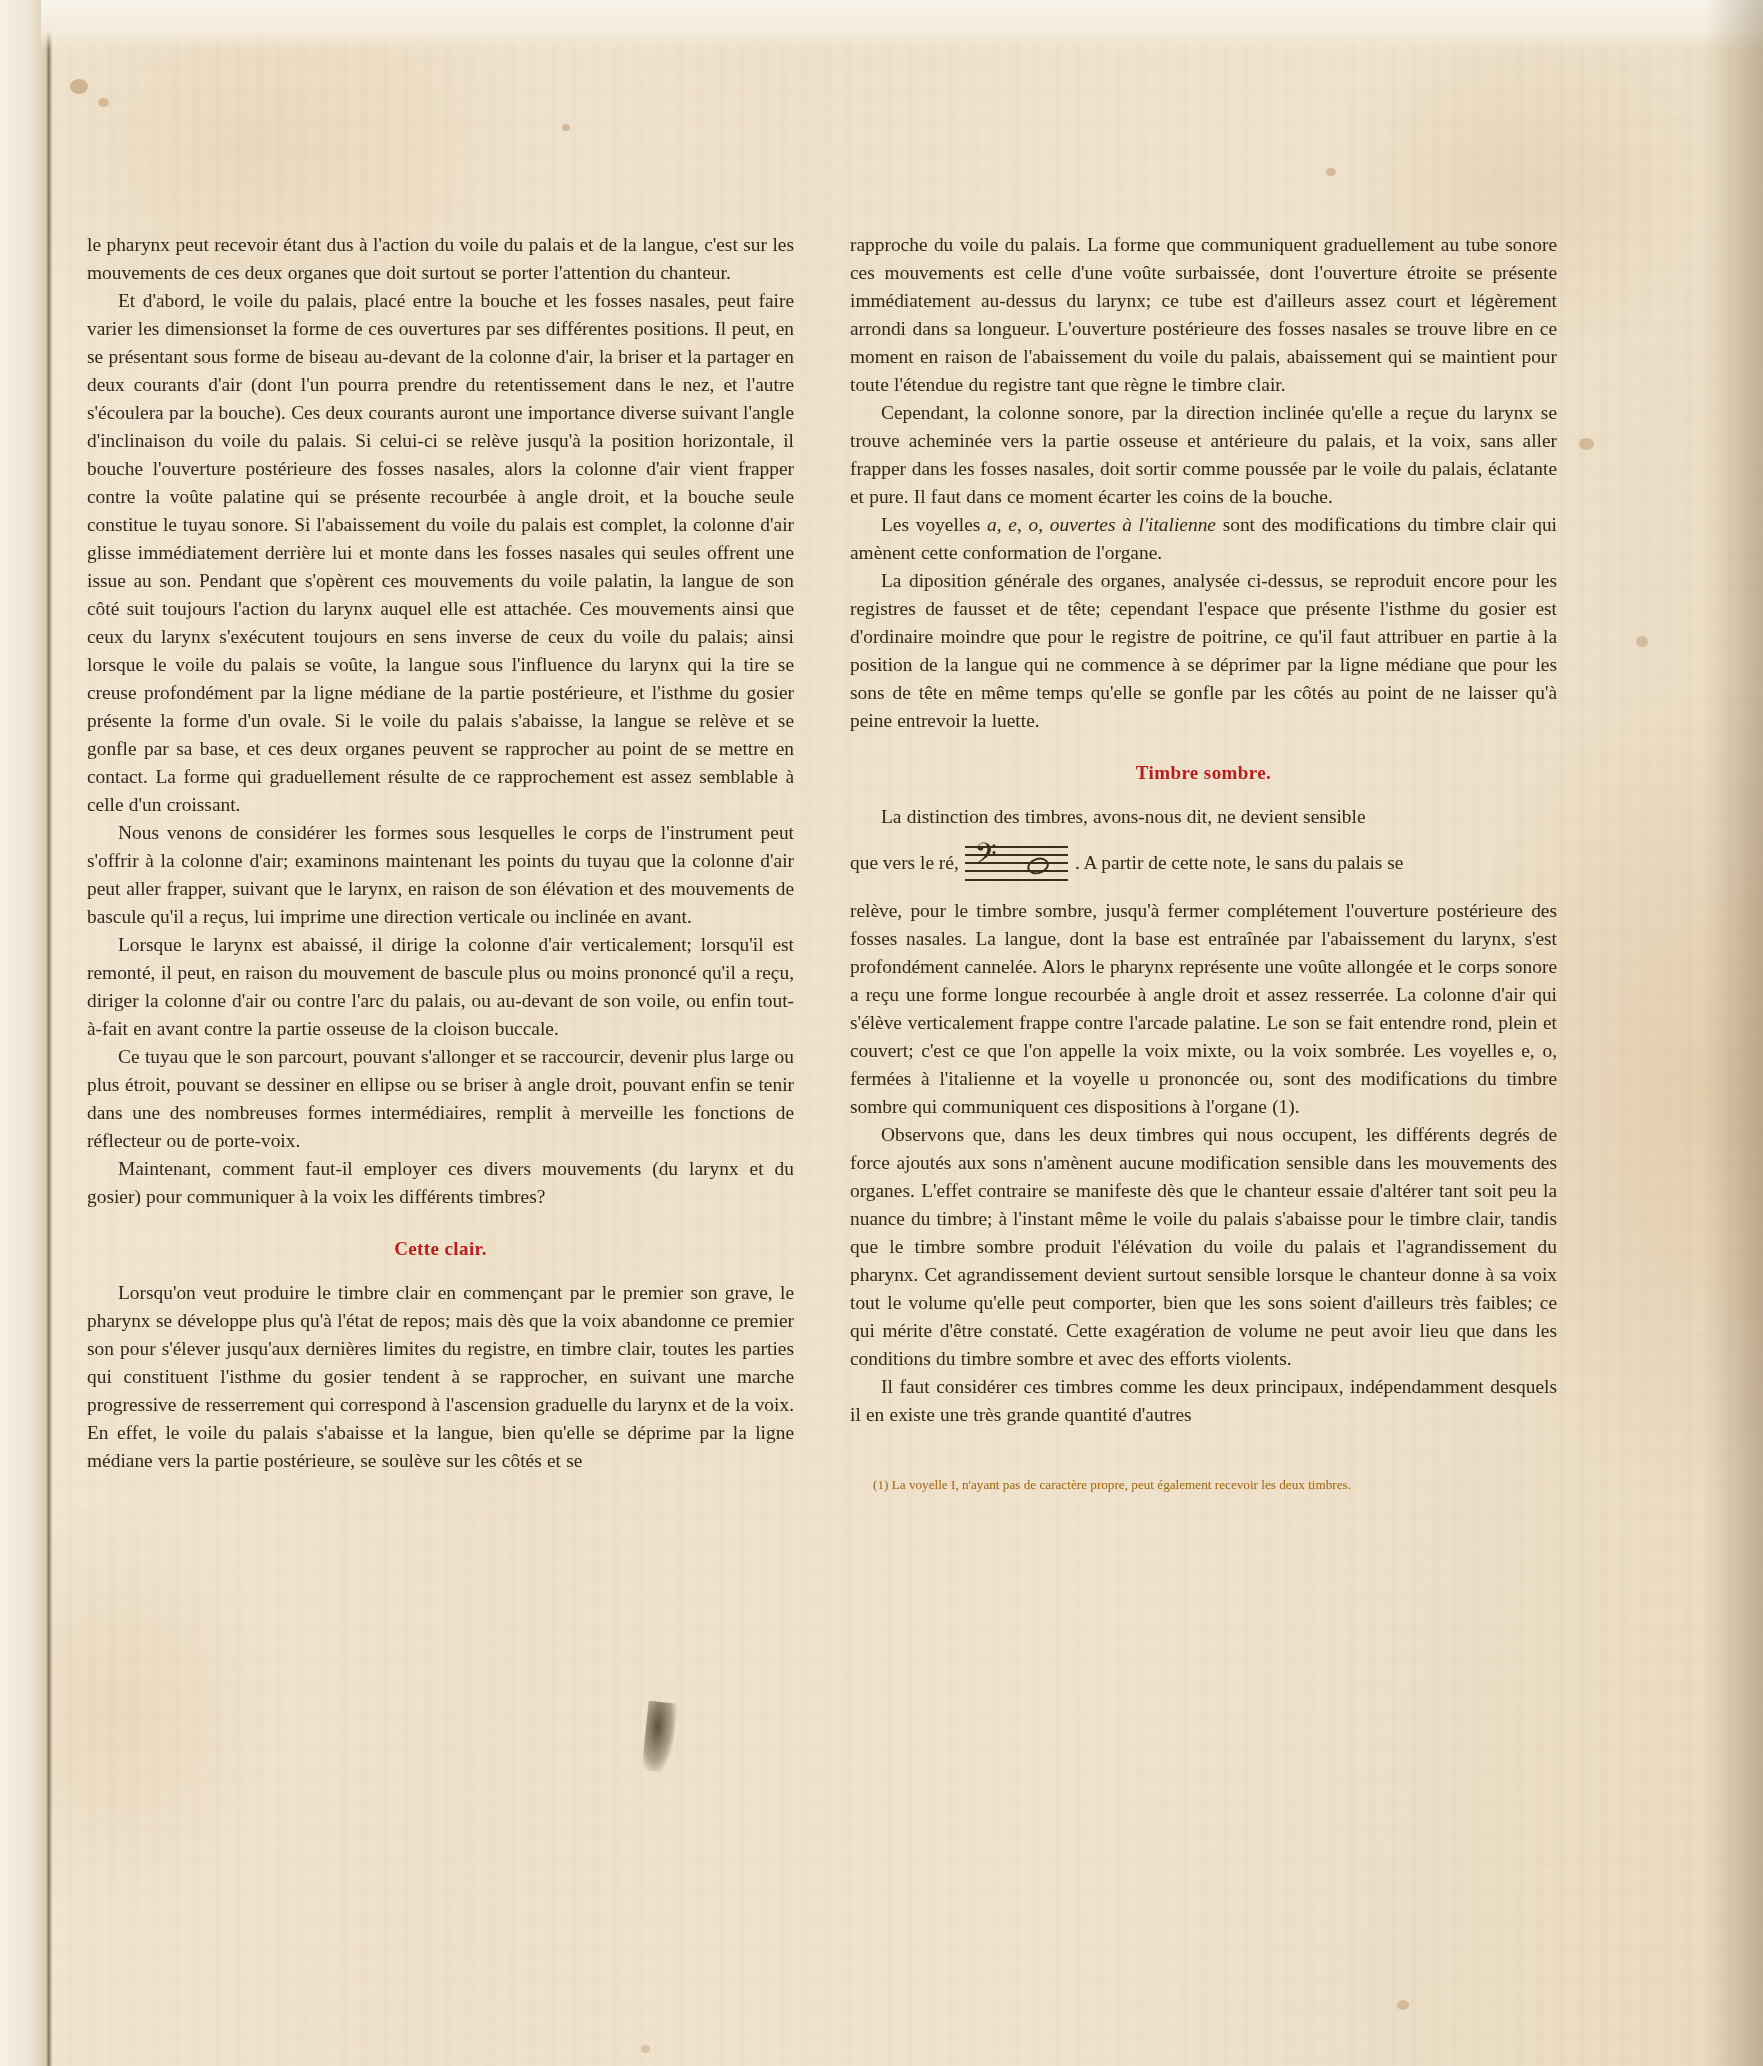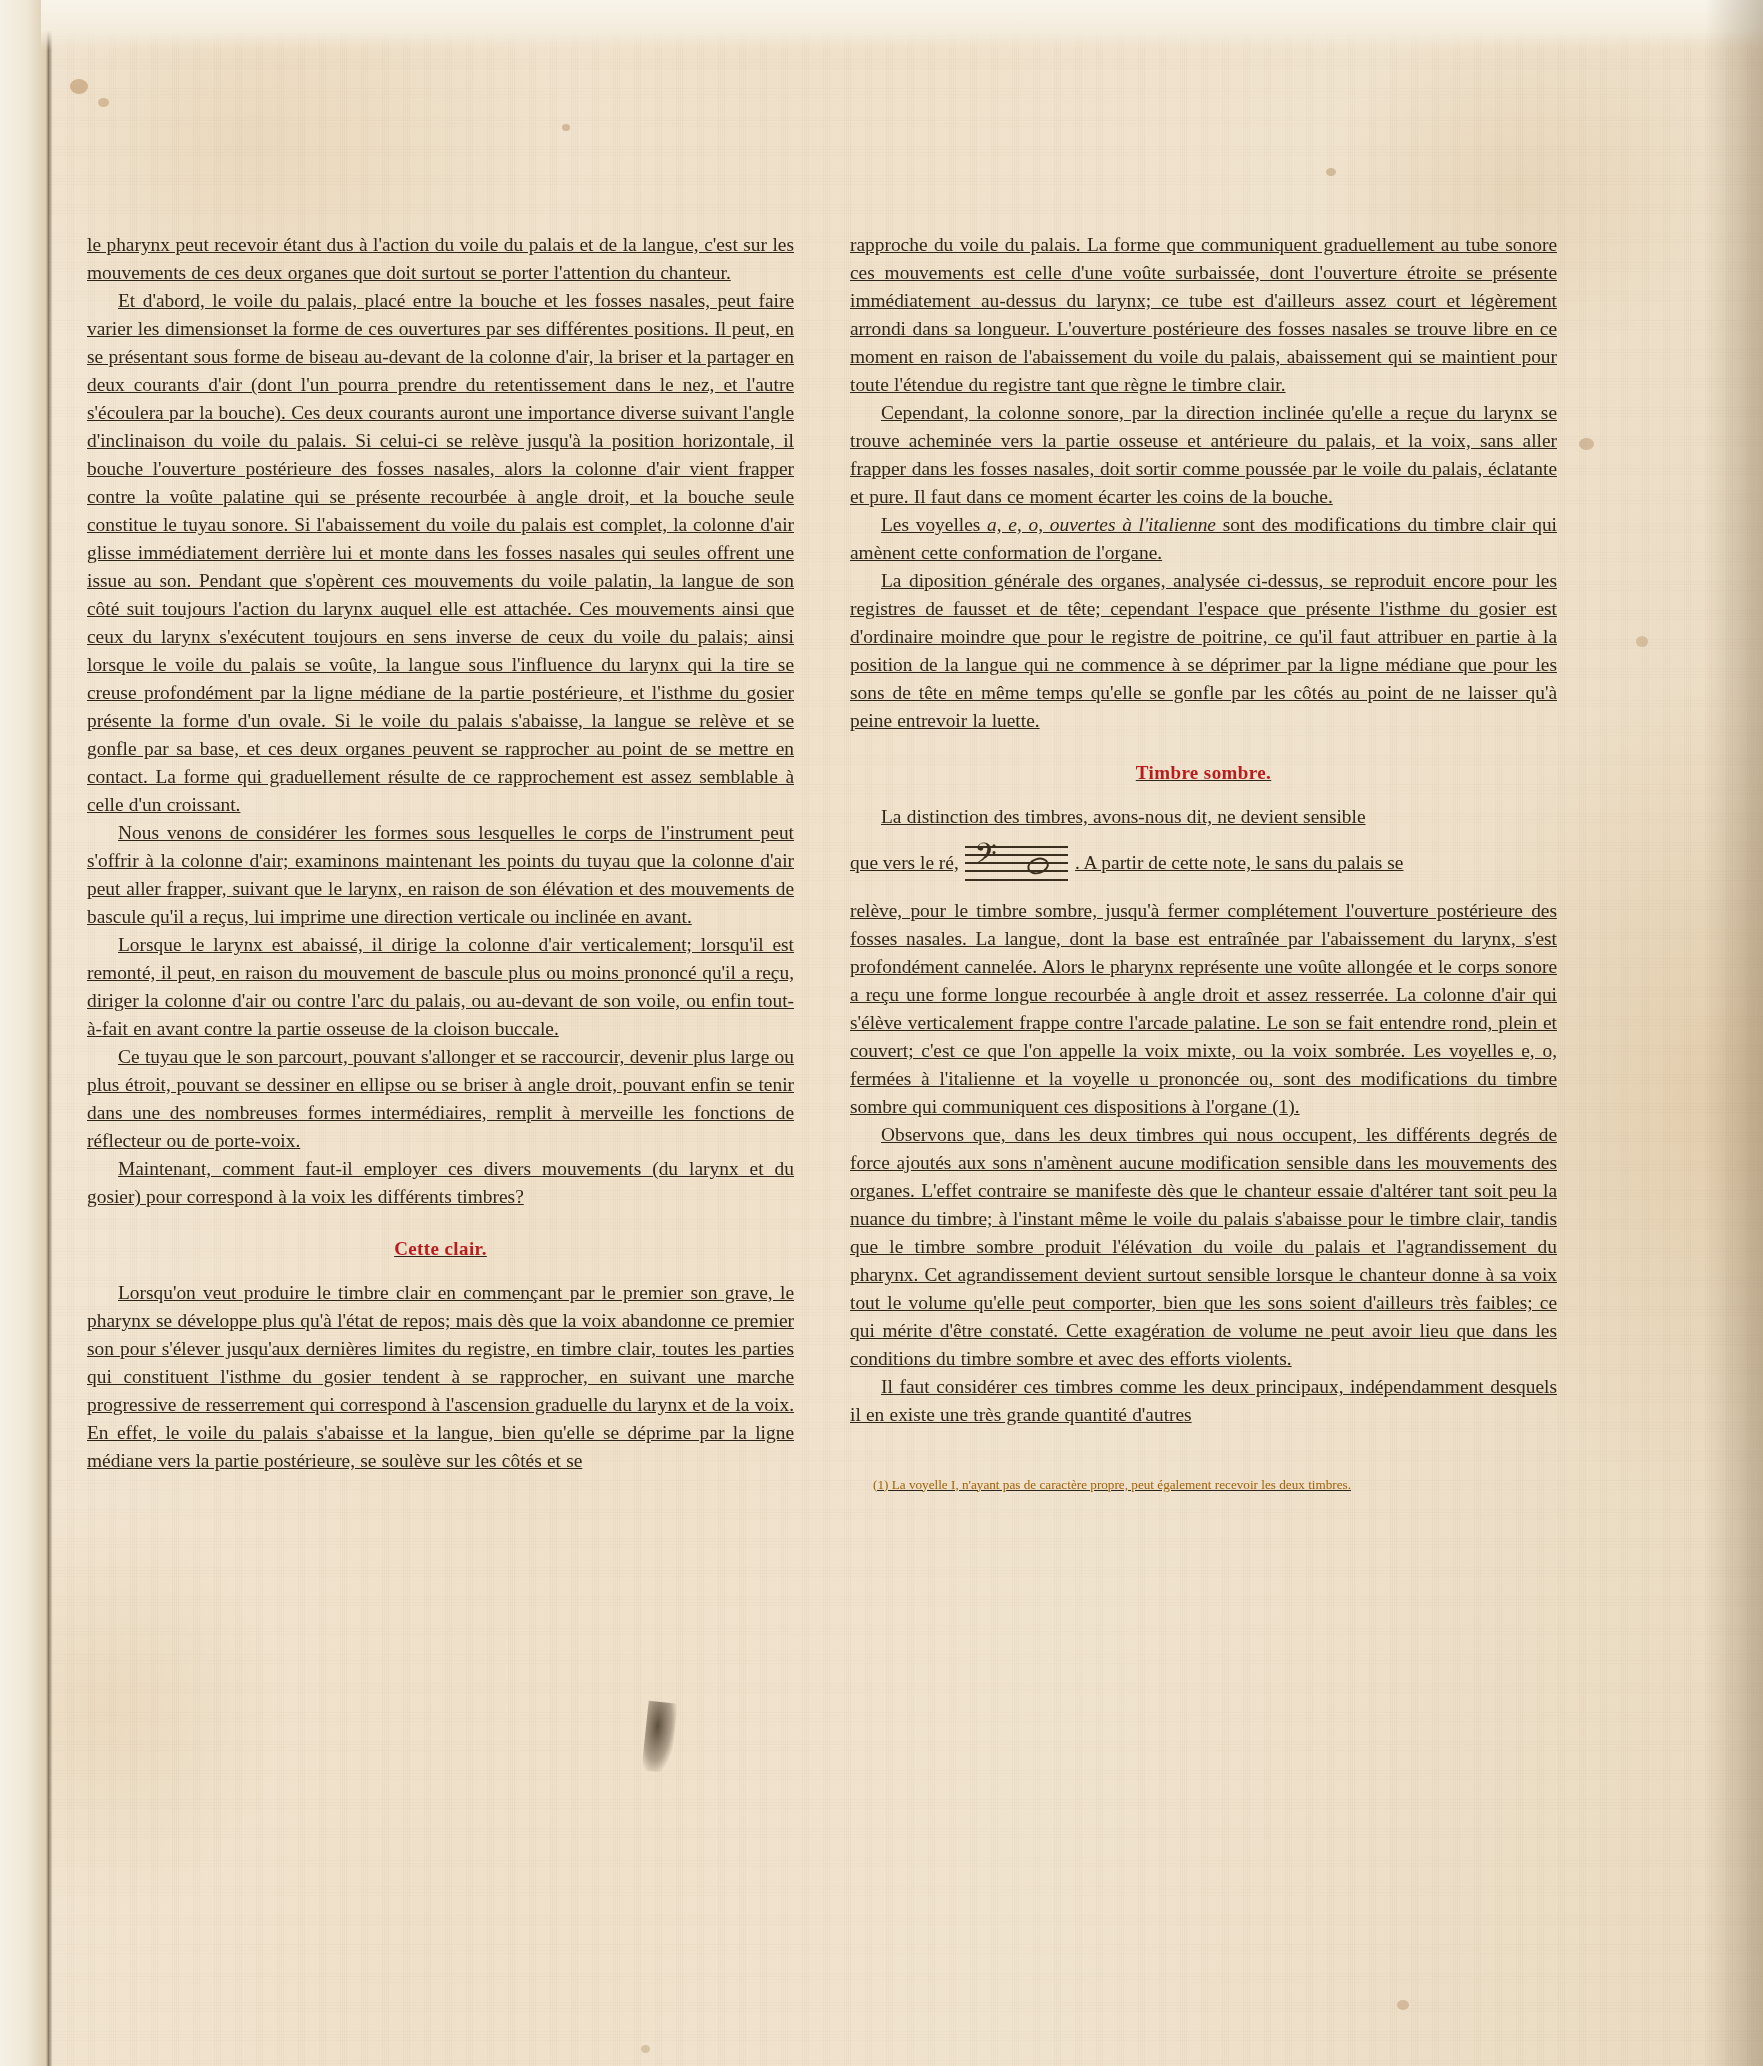--- a/index.html
+++ b/index.html
@@ -92,21 +92,20 @@
     font-size: 18px;
     font-weight: 700;
     letter-spacing: 0.8px;
     color: #3a2e1d;
   }
 
   .columns {
     position: relative;
     display: flex;
     gap: 56px;
-    text-decoration: underline;
   }
   .col {
     width: 707px;
   }
   p.bodytext {
     margin: 0;
     font-size: 19.4px;
     line-height: 28px;
     text-align: justify;
     text-indent: 31px;
@@ -223,21 +222,21 @@
 
     <div class="columns">
 
       <div class="col">
 
         <p class="bodytext noindent">le pharynx peut recevoir étant dus à l'action du voile du palais et de la langue, c'est sur les mouvements de ces deux organes que doit surtout se porter l'attention du chanteur.</p>
         <p class="bodytext">Et d'abord, le voile du palais, placé entre la bouche et les fosses nasales, peut faire varier les dimensionset la forme de ces ouvertures par ses différentes positions. Il peut, en se présentant sous forme de biseau au-devant de la colonne d'air, la briser et la partager en deux courants d'air (dont l'un pourra prendre du retentissement dans le nez, et l'autre s'écoulera par la bouche). Ces deux courants auront une importance diverse suivant l'angle d'inclinaison du voile du palais. Si celui-ci se relève jusqu'à la position horizontale, il bouche l'ouverture postérieure des fosses nasales, alors la colonne d'air vient frapper contre la voûte palatine qui se présente recourbée à angle droit, et la bouche seule constitue le tuyau sonore. Si l'abaissement du voile du palais est complet, la colonne d'air glisse immédiatement derrière lui et monte dans les fosses nasales qui seules offrent une issue au son. Pendant que s'opèrent ces mouvements du voile palatin, la langue de son côté suit toujours l'action du larynx auquel elle est attachée. Ces mouvements ainsi que ceux du larynx s'exécutent toujours en sens inverse de ceux du voile du palais; ainsi lorsque le voile du palais se voûte, la langue sous l'influence du larynx qui la tire se creuse profondément par la ligne médiane de la partie postérieure, et l'isthme du gosier présente la forme d'un ovale. Si le voile du palais s'abaisse, la langue se relève et se gonfle par sa base, et ces deux organes peuvent se rapprocher au point de se mettre en contact. La forme qui graduellement résulte de ce rapprochement est assez semblable à celle d'un croissant.</p>
         <p class="bodytext">Nous venons de considérer les formes sous lesquelles le corps de l'instrument peut s'offrir à la colonne d'air; examinons maintenant les points du tuyau que la colonne d'air peut aller frapper, suivant que le larynx, en raison de son élévation et des mouvements de bascule qu'il a reçus, lui imprime une direction verticale ou inclinée en avant.</p>
         <p class="bodytext">Lorsque le larynx est abaissé, il dirige la colonne d'air verticalement; lorsqu'il est remonté, il peut, en raison du mouvement de bascule plus ou moins prononcé qu'il a reçu, diriger la colonne d'air ou contre l'arc du palais, ou au-devant de son voile, ou enfin tout-à-fait en avant contre la partie osseuse de la cloison buccale.</p>
         <p class="bodytext">Ce tuyau que le son parcourt, pouvant s'allonger et se raccourcir, devenir plus large ou plus étroit, pouvant se dessiner en ellipse ou se briser à angle droit, pouvant enfin se tenir dans une des nombreuses formes intermédiaires, remplit à merveille les fonctions de réflecteur ou de porte-voix.</p>
-        <p class="bodytext">Maintenant, comment faut-il employer ces divers mouvements (du larynx et du gosier) pour correspond à la voix les différents timbres?</p>
+        <p class="bodytext">Maintenant, comment faut-il employer ces divers mouvements (du larynx et du gosier) pour communiquer à la voix les différents timbres?</p>
 
         <h3 class="section-head">Cette clair.</h3>
 
         <p class="bodytext">Lorsqu'on veut produire le timbre clair en commençant par le premier son grave, le pharynx se développe plus qu'à l'état de repos; mais dès que la voix abandonne ce premier son pour s'élever jusqu'aux dernières limites du registre, en timbre clair, toutes les parties qui constituent l'isthme du gosier tendent à se rapprocher, en suivant une marche progressive de resserrement qui correspond à l'ascension graduelle du larynx et de la voix. En effet, le voile du palais s'abaisse et la langue, bien qu'elle se déprime par la ligne médiane vers la partie postérieure, se soulève sur les côtés et se</p>
       </div>
 
       <div class="col">
 
         <p class="bodytext noindent">rapproche du voile du palais. La forme que communiquent graduellement au tube sonore ces mouvements est celle d'une voûte surbaissée, dont l'ouverture étroite se présente immédiatement au-dessus du larynx; ce tube est d'ailleurs assez court et légèrement arrondi dans sa longueur. L'ouverture postérieure des fosses nasales se trouve libre en ce moment en raison de l'abaissement du voile du palais, abaissement qui se maintient pour toute l'étendue du registre tant que règne le timbre clair.</p>
         <p class="bodytext">Cependant, la colonne sonore, par la direction inclinée qu'elle a reçue du larynx se trouve acheminée vers la partie osseuse et antérieure du palais, et la voix, sans aller frapper dans les fosses nasales, doit sortir comme poussée par le voile du palais, éclatante et pure. Il faut dans ce moment écarter les coins de la bouche.</p>

